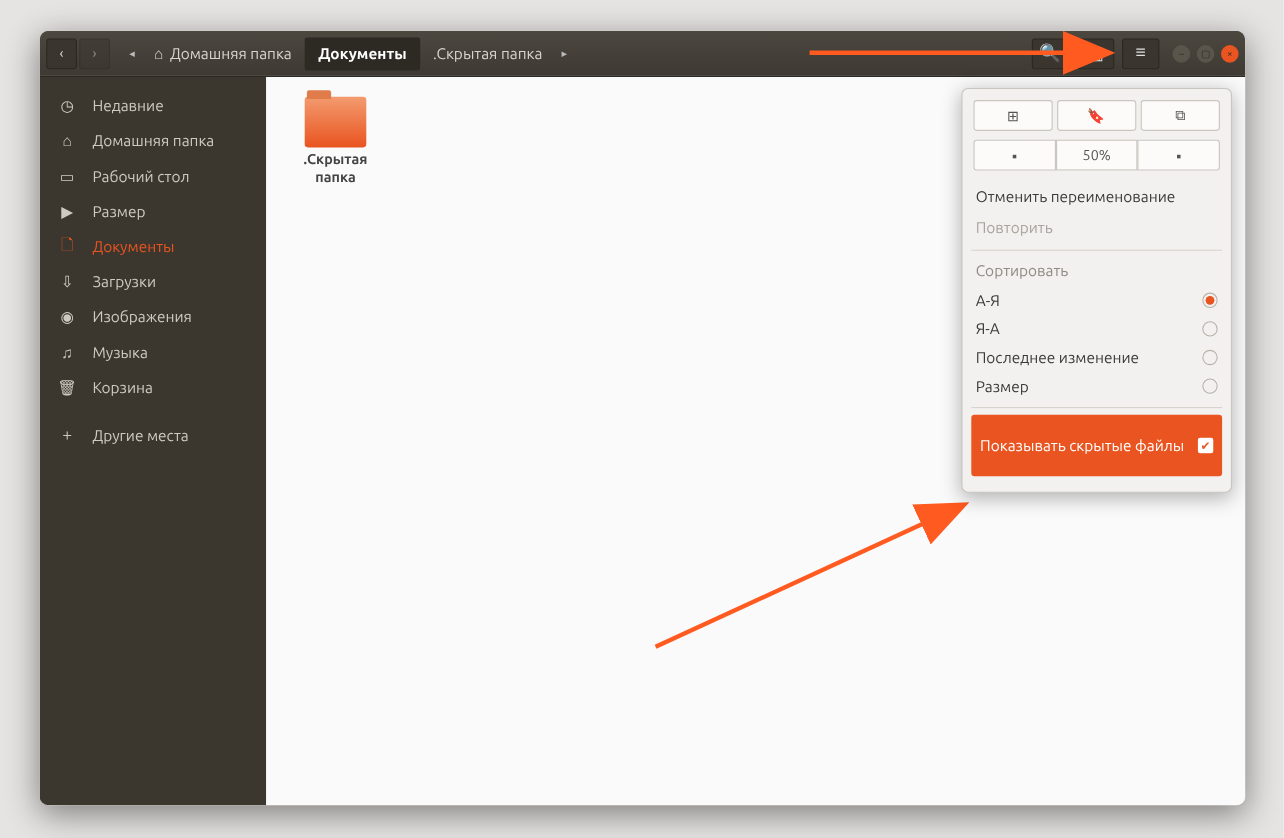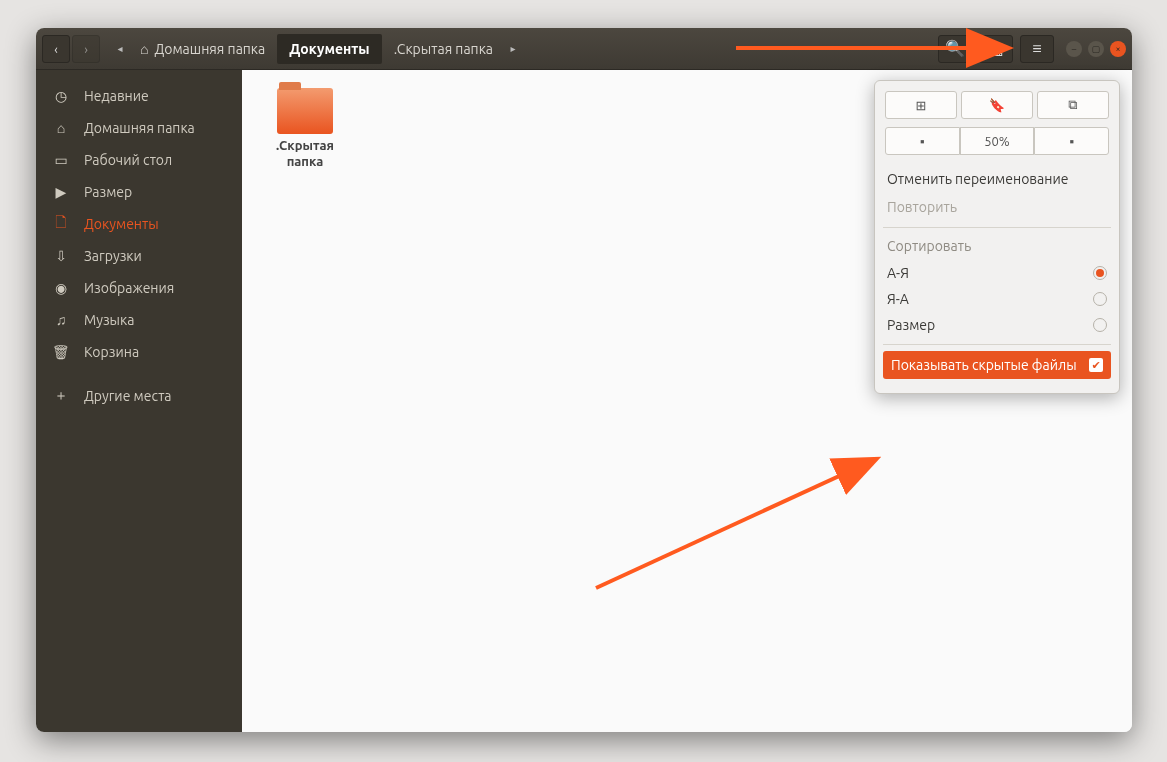--- a/index.html
+++ b/index.html
@@ -77,21 +77,21 @@
 .pop-zoom .pb:first-child{border-radius:3px 0 0 3px;} .pop-zoom .pb:last-child{border-radius:0 3px 3px 0;}
 .pop-link { padding:6px 2px; cursor:pointer; }
 .pop-link.disabled { color:#a8a49c; cursor:default; }
 .pop-hr { height:1px; background:#d7d4cd; margin:6px -2px; }
 .pop-head { color:#8f8b83; padding:4px 2px 6px; }
 .pop-radio { display:flex; align-items:center; justify-content:space-between; padding:5px 2px; cursor:pointer; }
 .radio-dot { width:14px; height:14px; border-radius:50%; border:1px solid #b6b2a9; display:flex;align-items:center;justify-content:center; }
 .radio-dot.sel::after{content:"";width:8px;height:8px;border-radius:50%;background:#e95420;}
 .pop-check {
   display:flex;align-items:center;justify-content:space-between;
-  padding:6px 8px; background:#e95420; color:#fff; border-radius:3px; cursor:pointer; margin:6px -2px 4px;
+  padding:20px 8px; background:#e95420; color:#fff; border-radius:3px; cursor:pointer; margin:6px -2px 4px;
 }
 .chk-box { width:14px;height:14px;border:1px solid rgba(255,255,255,0.8);border-radius:2px;background:#fff;color:#e95420;font-size:11px;display:flex;align-items:center;justify-content:center; }
 svg.anno { position:absolute; top:0; left:0; overflow:visible; }
 </style>
 </head>
 <body>
 
 <div class="window">
 
   <div class="titlebar">
@@ -212,20 +212,24 @@
     <div class="pop-link">Отменить переименование</div>
     <div class="pop-link disabled">Повторить</div>
     <div class="pop-hr"></div>
     <div class="pop-head">Сортировать</div>
     <div class="pop-radio">
         <span>А-Я</span>
         <span class="radio-dot sel"></span>
       </div>
     <div class="pop-radio">
         <span>Я-А</span>
+        <span class="radio-dot"></span>
+      </div>
+    <div class="pop-radio">
+        <span>Последнее изменение</span>
         <span class="radio-dot"></span>
       </div>
     <div class="pop-radio">
         <span>Размер</span>
         <span class="radio-dot"></span>
       </div>
     <div class="pop-hr"></div>
     <div class="pop-check">
       <span>Показывать скрытые файлы</span>
       <span class="chk-box">✔</span>

